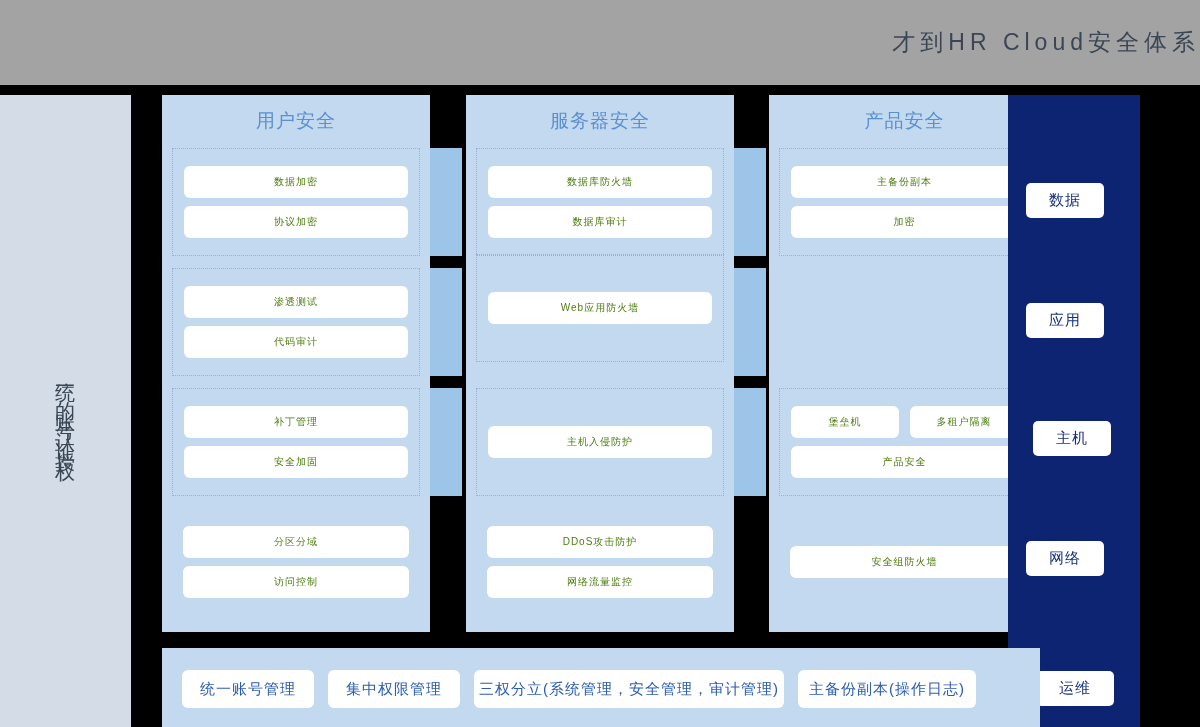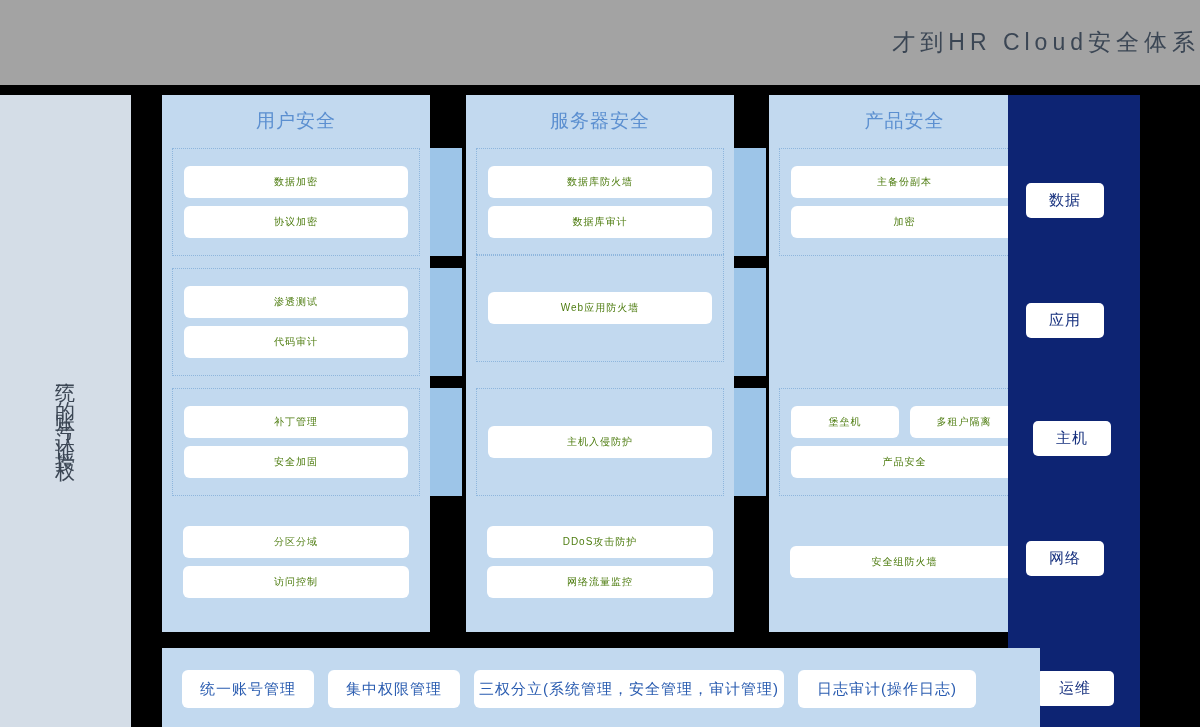--- a/index.html
+++ b/index.html
@@ -195,15 +195,15 @@
       <div class="nav-badge" style="top: 446px;">网络</div>
       <div class="nav-badge" style="top: 576px; margin-left: 10px;">运维</div>
     </div>
 </div>
 
 <div class="bottom-bar">
   <div class="bottom-cards" id="bottom-host">
       <div class="bcard" style="width: 132px;">统一账号管理</div>
       <div class="bcard" style="width: 132px;">集中权限管理</div>
       <div class="bcard" style="width: 310px;">三权分立(系统管理，安全管理，审计管理)</div>
-      <div class="bcard" style="width: 178px;">日志审计(操作日志)</div>
+      <div class="bcard" style="width: 178px;">主备份副本(操作日志)</div>
     </div>
 </div>
 
 </body></html>

